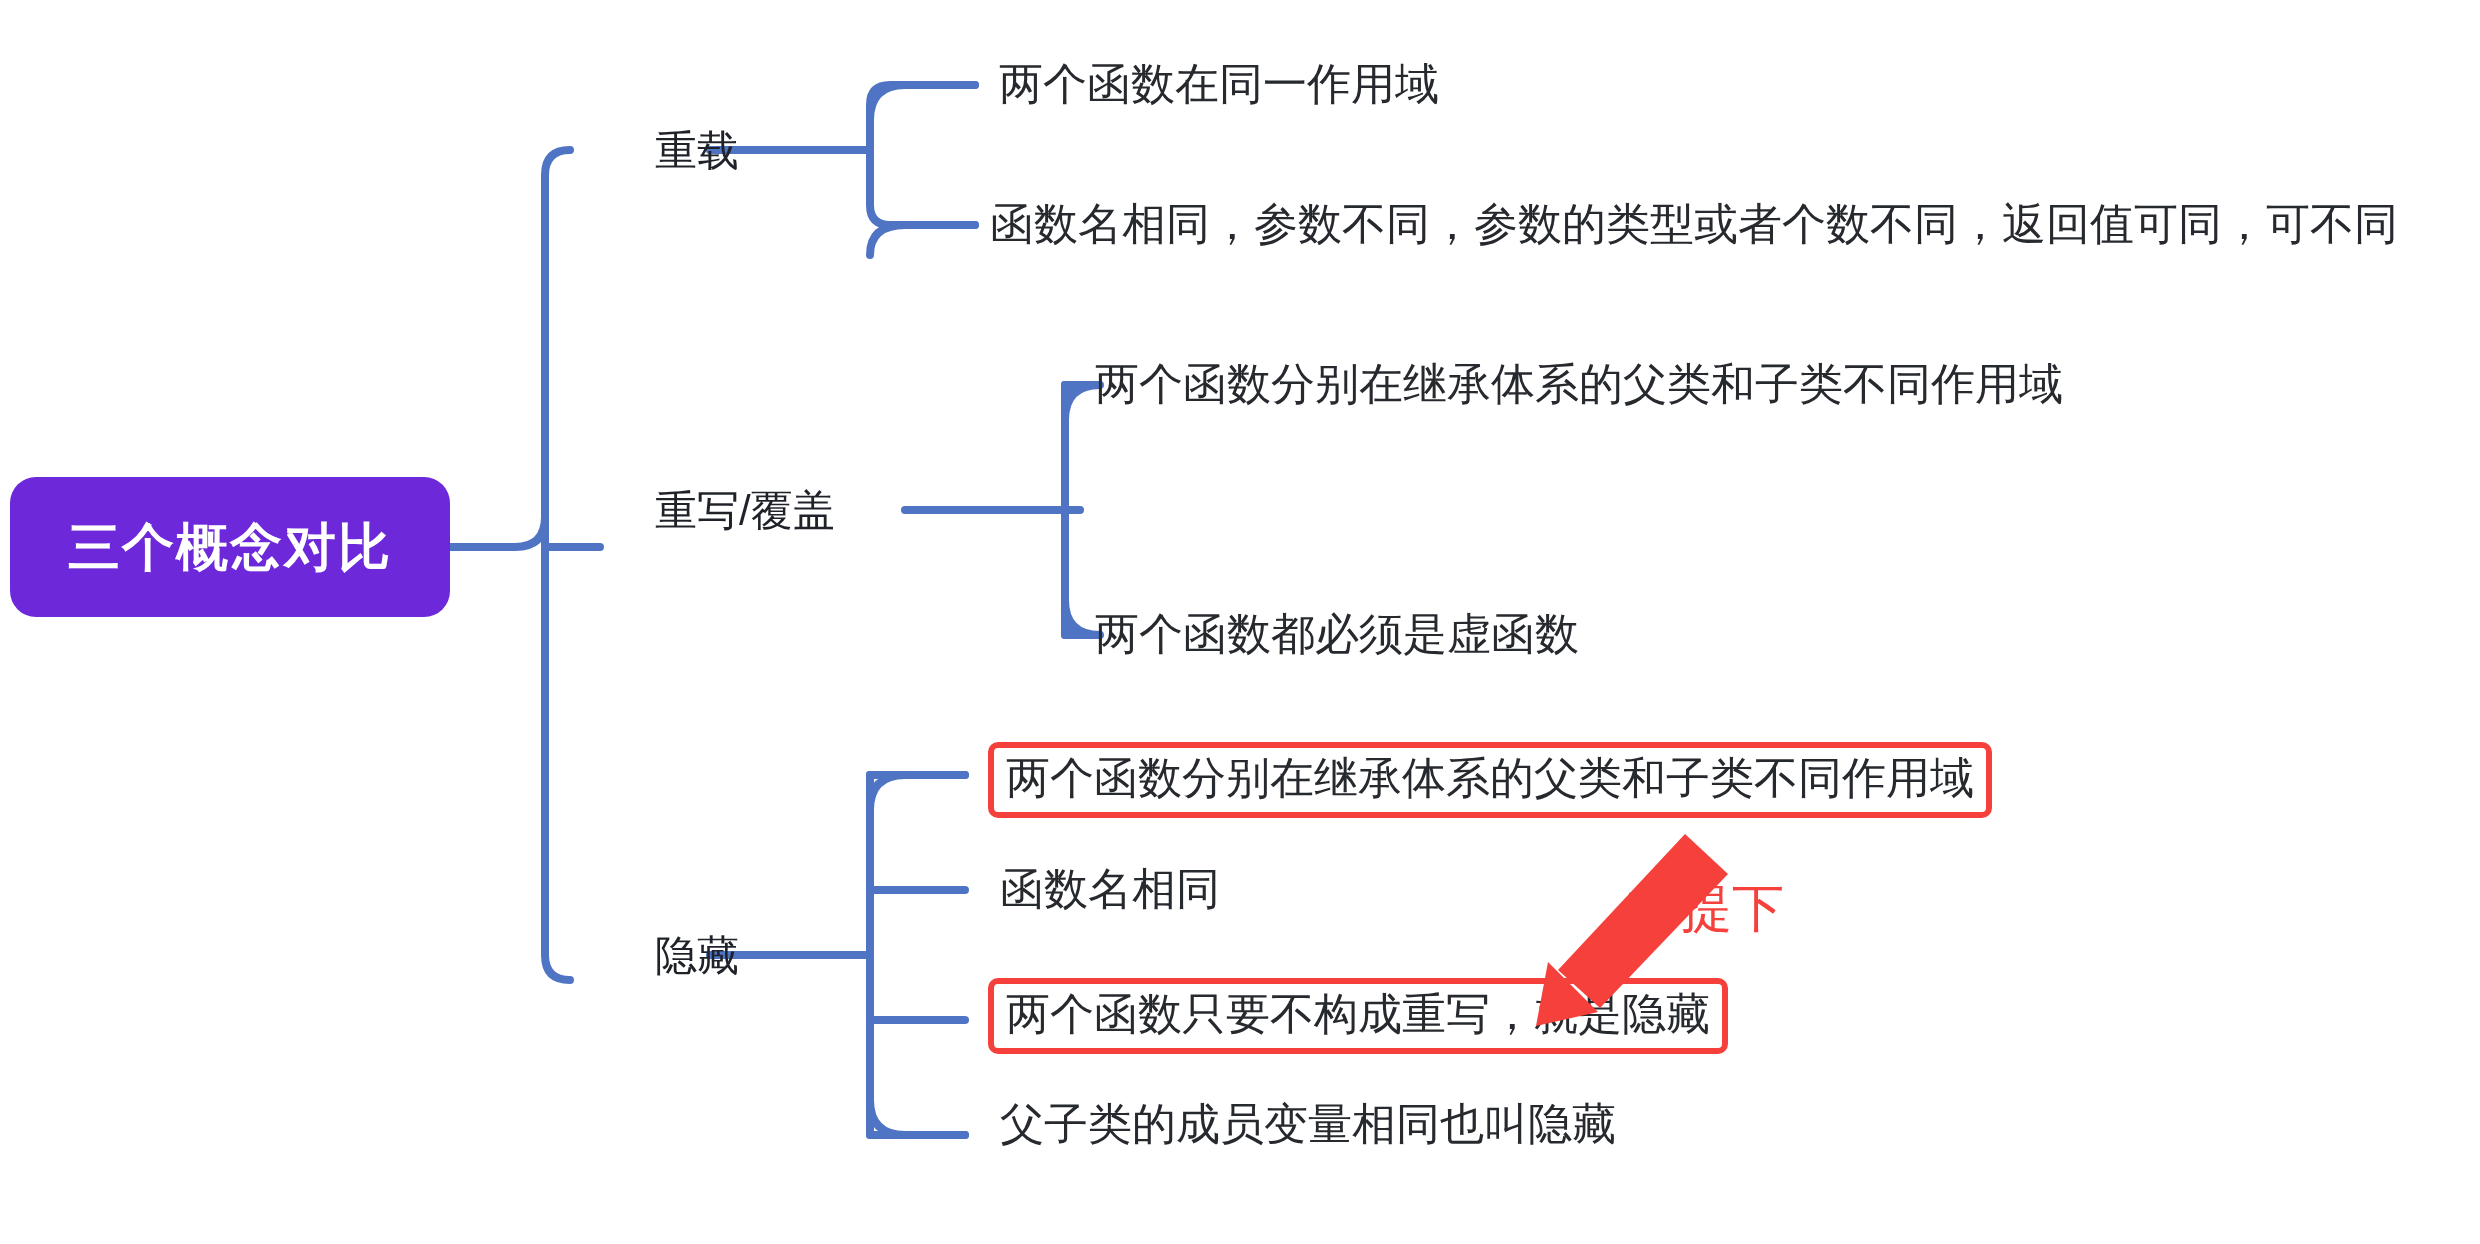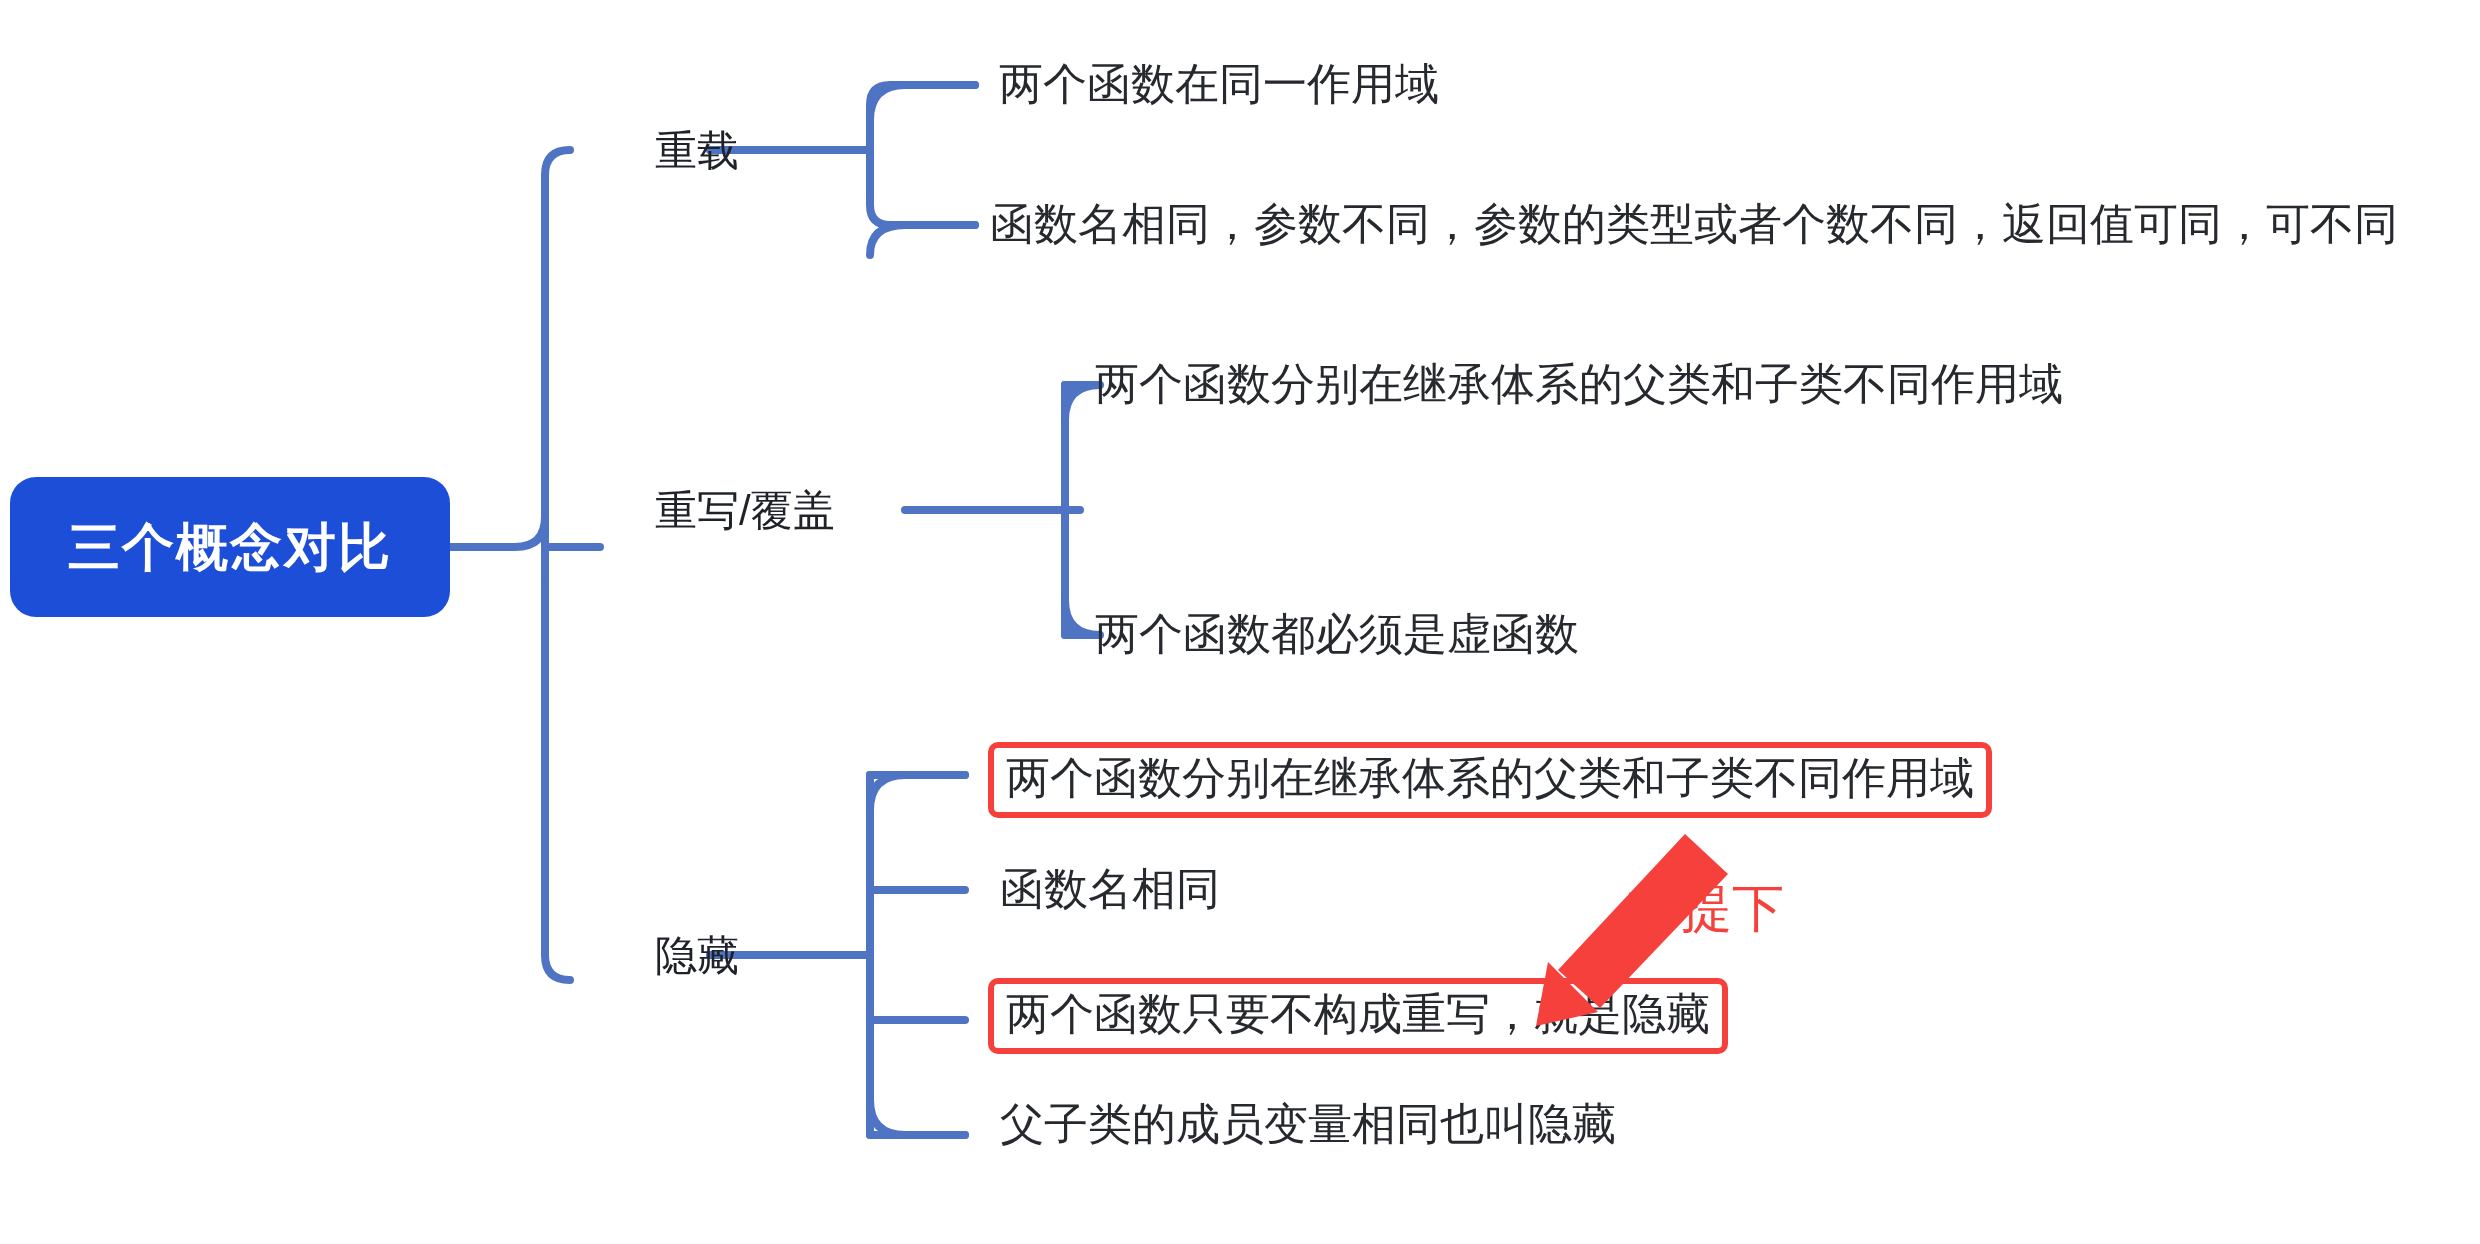--- a/index.html
+++ b/index.html
@@ -33,21 +33,21 @@
   }
 
   
   .root-node {
     position: absolute;
     left: 10px;
     top: 477px;
     width: 440px;
     height: 140px;
     border-radius: 26px;
-    background: #1d4ed8;
+    background: #6d28d9;
     display: flex;
     align-items: center;
     justify-content: center;
     box-sizing: border-box;
   }
   .root-node .root-label {
     color: #ffffff;
     font-size: 52px;
     font-weight: bold;
     letter-spacing: 2px;

